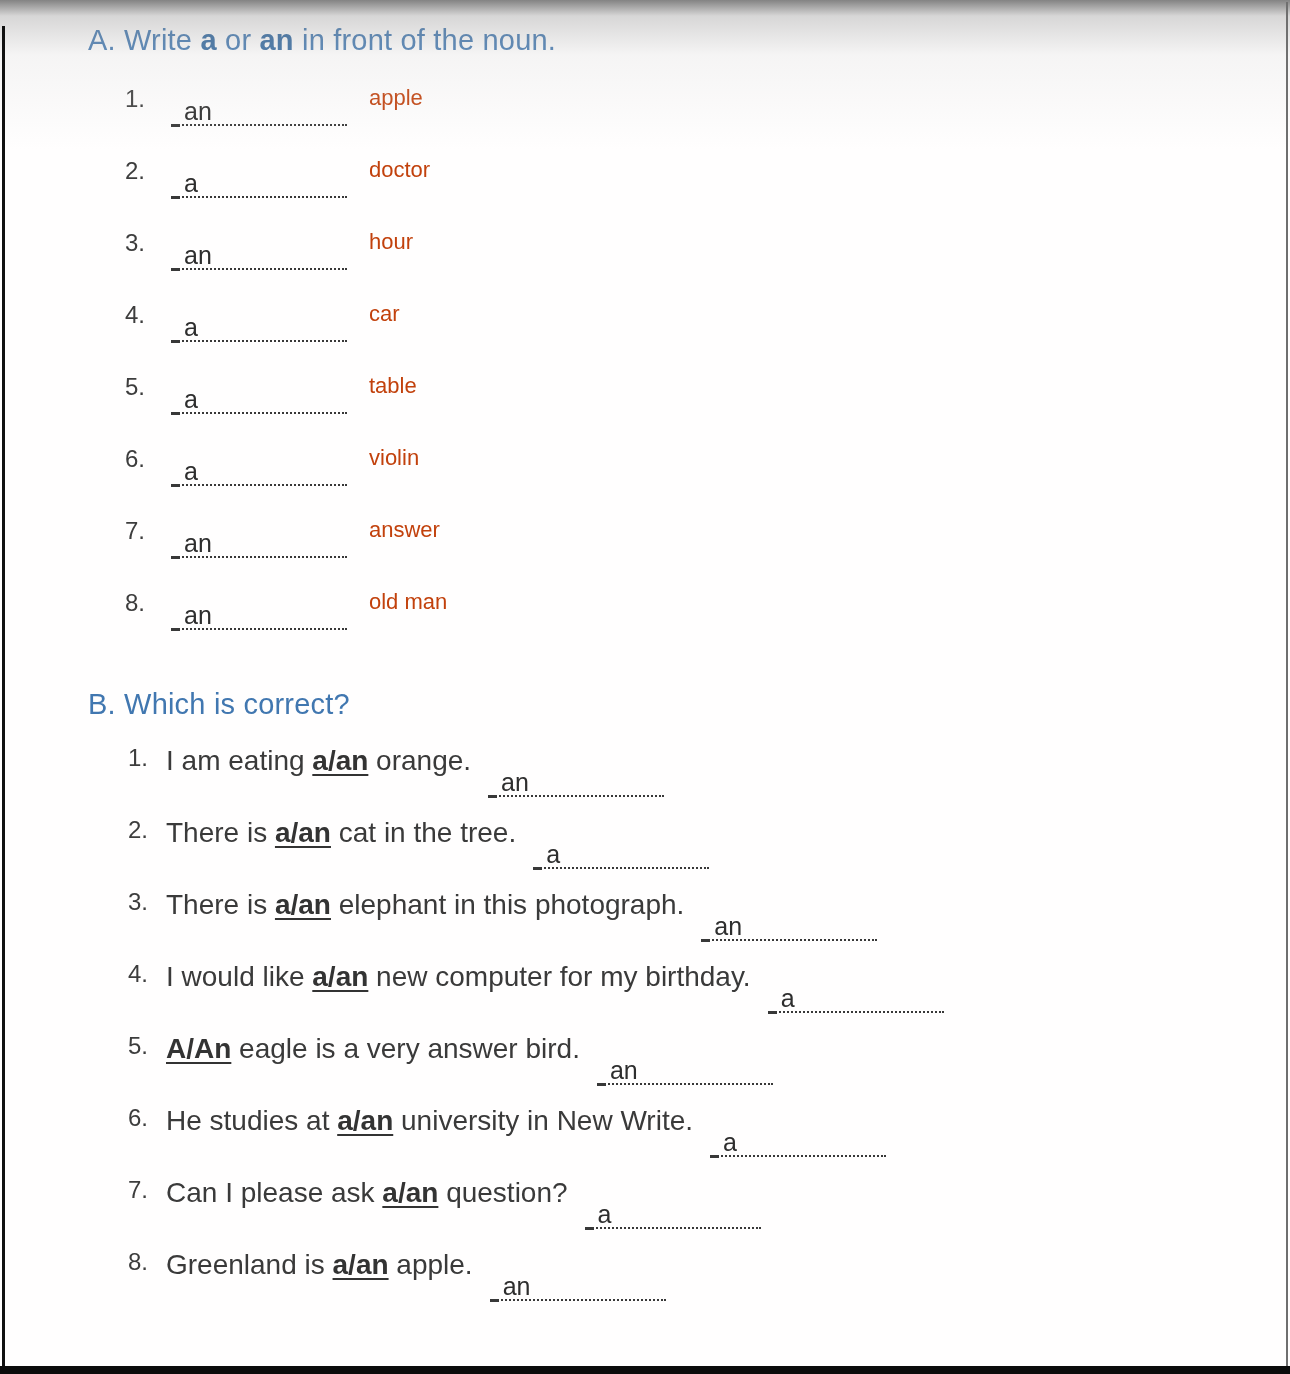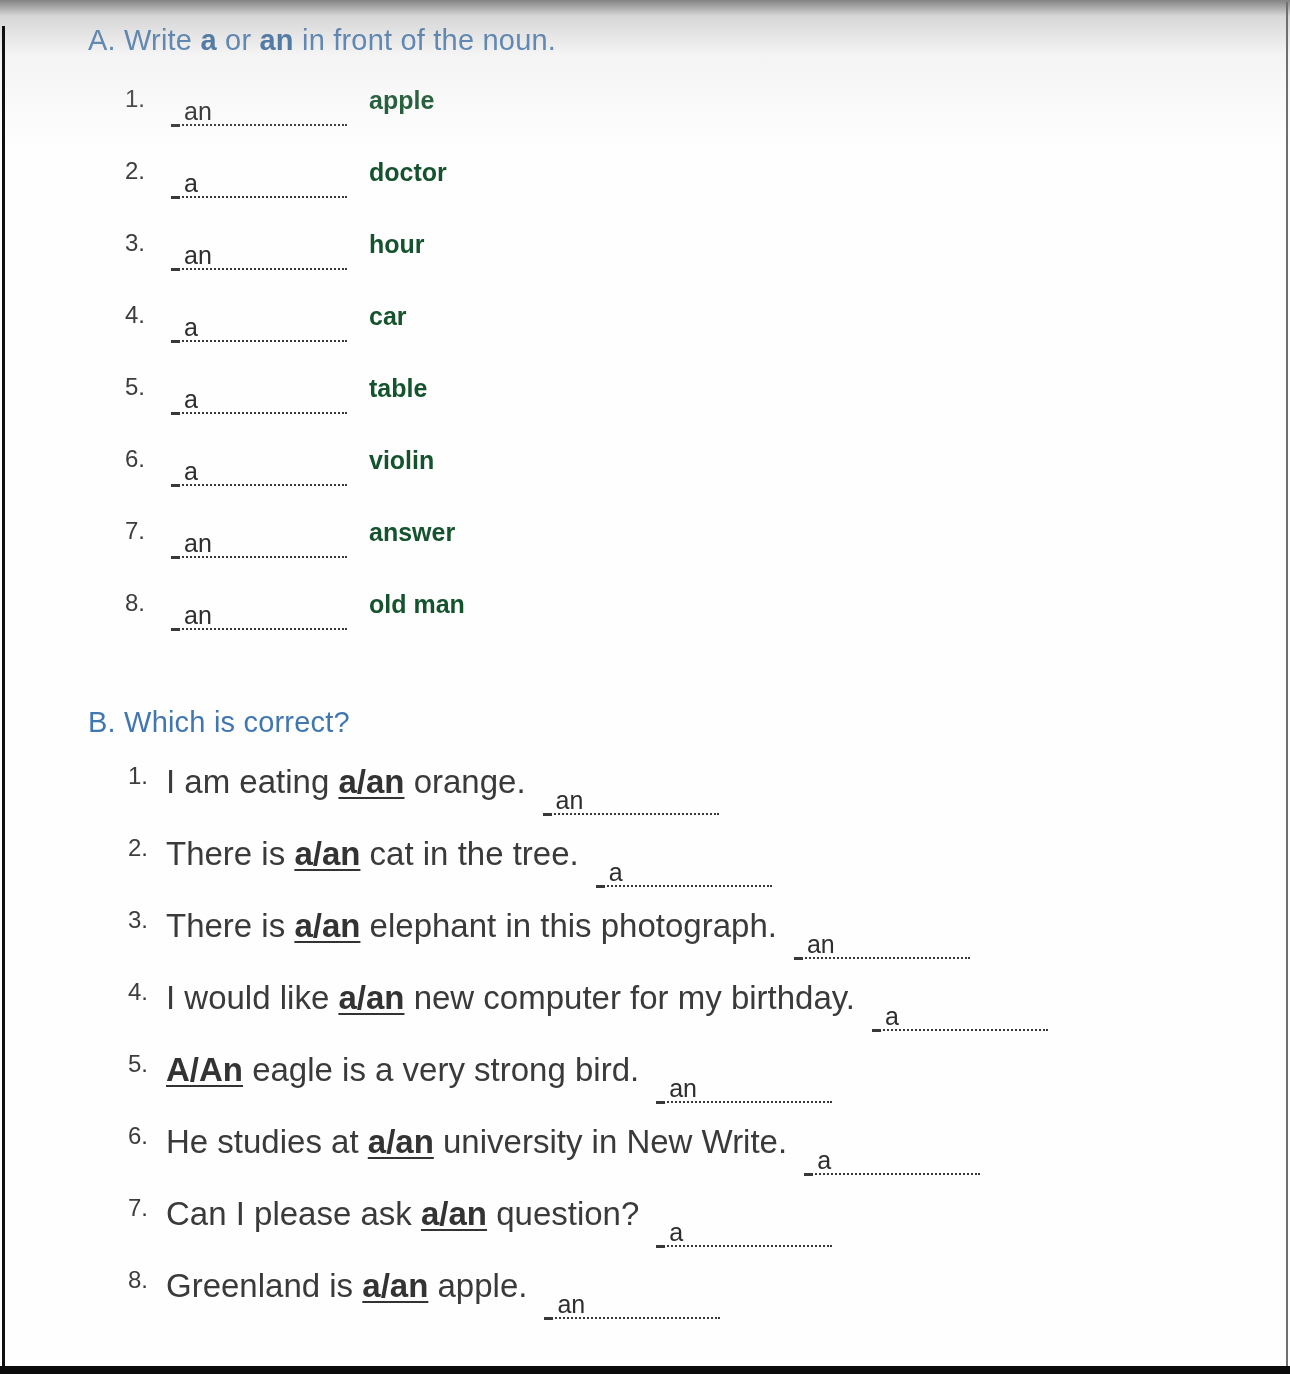--- a/index.html
+++ b/index.html
@@ -62,31 +62,30 @@
   .answer {
     font-size: 25px;
     color: #2e2e2e;
     padding-left: 13px;
     line-height: 1.02;
   }
   .a-rows .write-line { margin-top: 9px; }
 
   .noun {
     margin-left: 22px;
-    font-size: 25px;
-    color: #14532d;
+    font-size: 22px;
+    color: #c2410c;
     line-height: 1.3;
-    font-weight: bold;
-  }
-
-  .section-b { margin-top: 46px; }
+  }
+
+  .section-b { margin-top: 28px; }
   .b-rows { margin-top: 22px; padding-left: 40px; }
   .b-rows .num { width: 38px; }
   .sentence {
-    font-size: 33px;
+    font-size: 28px;
     color: #3a3a3a;
     line-height: 1.3;
     white-space: nowrap;
   }
   .choice {
     font-weight: 700;
     color: #333333;
     text-decoration: underline;
     text-decoration-thickness: 2px;
     text-underline-offset: 4px;
@@ -193,21 +192,21 @@
       </div>
       <div class="row">
         <span class="num">4.</span>
         <span class="sentence"><span>I would like </span><b class="choice">a/an</b><span> new computer for my birthday.</span></span>
         <span class="write-line">
             <span class="answer">a</span>
           </span>
       </div>
       <div class="row">
         <span class="num">5.</span>
-        <span class="sentence"><span></span><b class="choice">A/An</b><span> eagle is a very strong bird.</span></span>
+        <span class="sentence"><span></span><b class="choice">A/An</b><span> eagle is a very answer bird.</span></span>
         <span class="write-line">
             <span class="answer">an</span>
           </span>
       </div>
       <div class="row">
         <span class="num">6.</span>
         <span class="sentence"><span>He studies at </span><b class="choice">a/an</b><span> university in New Write.</span></span>
         <span class="write-line">
             <span class="answer">a</span>
           </span>

